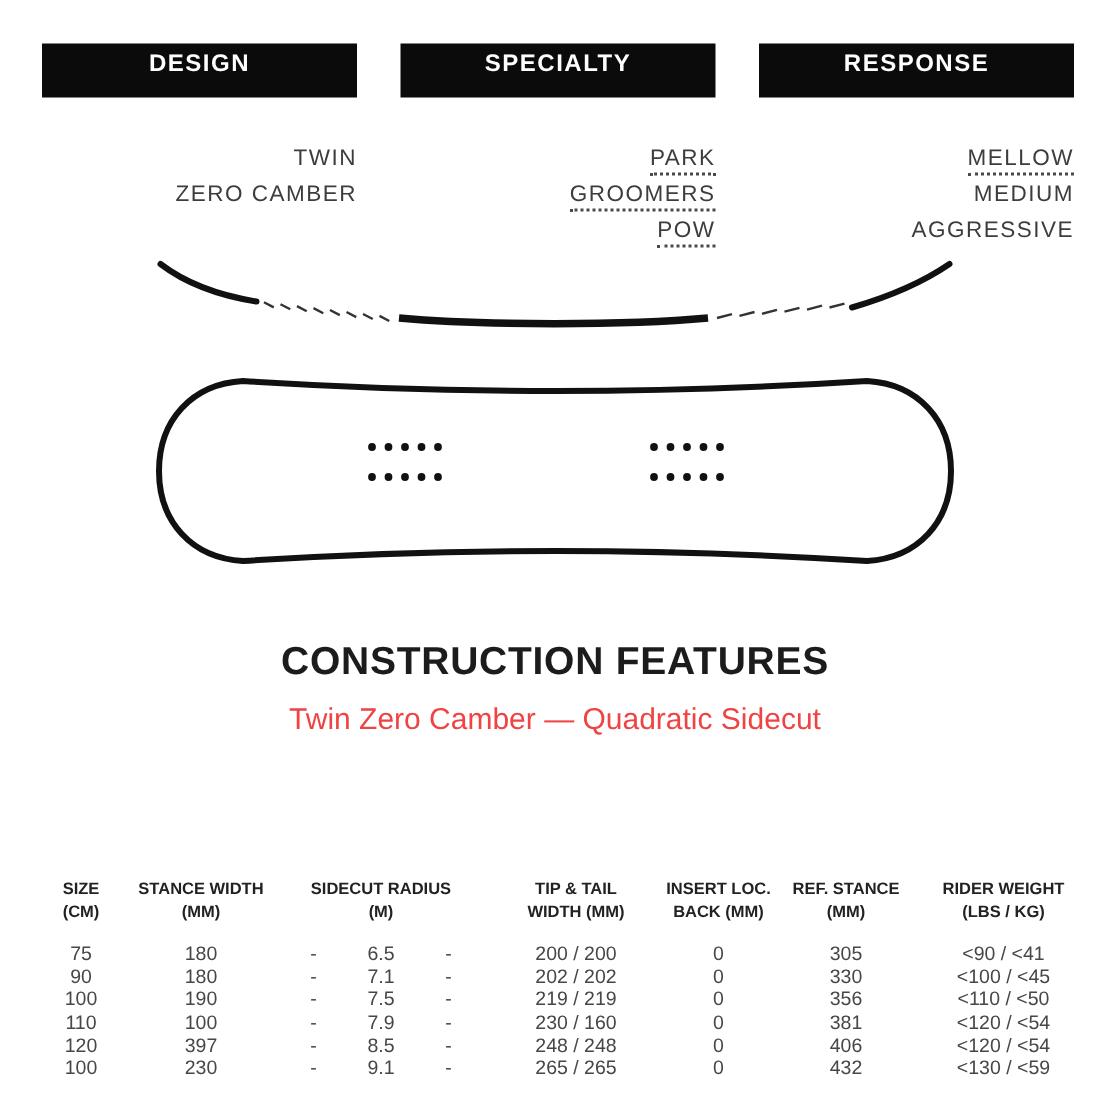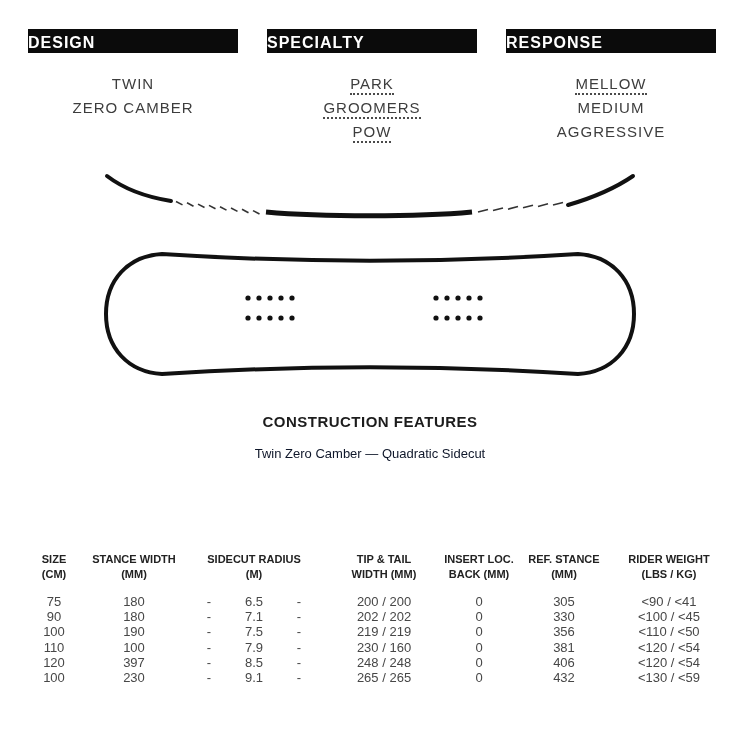--- a/index.html
+++ b/index.html
@@ -4,37 +4,37 @@
 <style>
   html,body{margin:0;padding:0;background:#fff;}
   .sheet{
     position:relative;width:740px;height:740px;background:#ffffff;overflow:hidden;
     font-family:"Liberation Sans", sans-serif;color:#3d3d3d;
   }
   
   .top-cols{position:absolute;top:29px;left:28px;width:688px;display:flex;gap:29px;}
   .spec-col{flex:1;text-align:center;}
   .col-bar{
-    background:#0b0b0b;color:#ffffff;height:24px;line-height:28px;
-    font-size:16px;font-weight:bold;letter-spacing:1px;text-align:left;
+    background:#0b0b0b;color:#ffffff;height:36px;line-height:28px;
+    font-size:16px;font-weight:bold;letter-spacing:1px;text-align:center;
   }
-  .attr-list{margin-top:19px;}
+  .attr-list{margin-top:29px;text-align:right;}
   .attr-item{line-height:24px;font-size:15px;letter-spacing:1px;color:#3d3d3d;}
   .attr-text{display:inline-block;}
   .attr-text.dotted{border-bottom:2px dotted #4a4a4a;padding-bottom:1px;line-height:17px;}
   
   .camber-svg{position:absolute;top:160px;left:85px;width:570px;height:70px;}
   .board-svg{position:absolute;top:245px;left:85px;width:570px;height:140px;}
   
   .construction{position:absolute;top:413px;left:0;width:740px;text-align:center;}
-  .construction h2{margin:0;font-size:15px;font-weight:bold;color:#1c1c1c;letter-spacing:0.5px;}
+  .construction h2{margin:12px;font-size:26px;font-weight:bold;color:#1c1c1c;letter-spacing:0.5px;}
   .c-lines{margin-top:13px;}
-  .c-lines p{margin:10px;font-size:13px;line-height:22px;color:#0f172a;}
-  
-  .spec-table{position:absolute;top:552px;left:24px;width:700px;}
+  .c-lines p{margin:10px;font-size:20px;line-height:22px;color:#ef4444;}
+  
+  .spec-table{position:absolute;top:586px;left:24px;width:700px;}
   .thead,.tr{display:grid;grid-template-columns:60px 100px 140px 120px 70px 100px 110px;}
   .th{text-align:center;font-size:11px;font-weight:bold;line-height:15px;color:#222;}
   .th span{display:block;}
   .tbody{margin-top:12px;}
   .td{text-align:center;font-size:13px;line-height:15.2px;color:#474747;}
   .td-sidecut{display:flex;justify-content:center;}
   .sc-dash,.sc-val{display:inline-block;text-align:center;}
   .sc-dash{width:40px;color:#474747;}
   .sc-val{width:50px;}
 </style>

